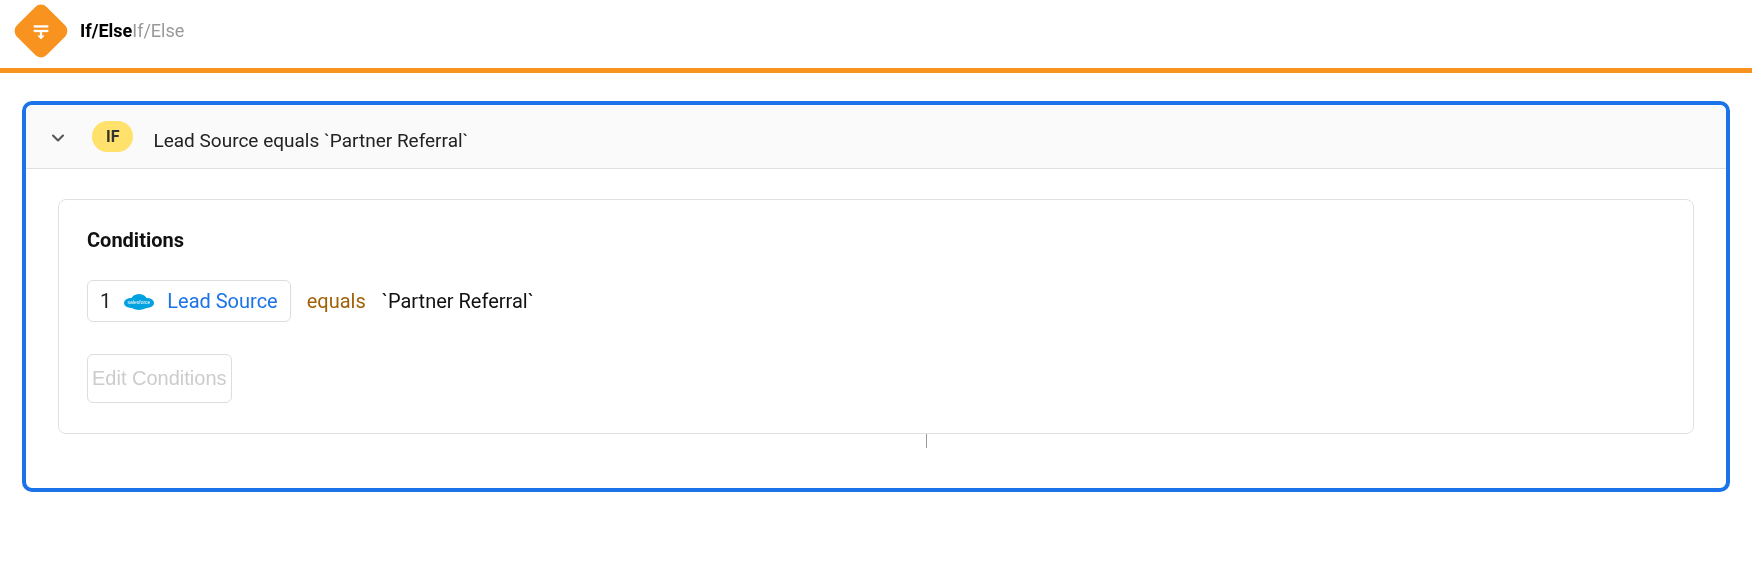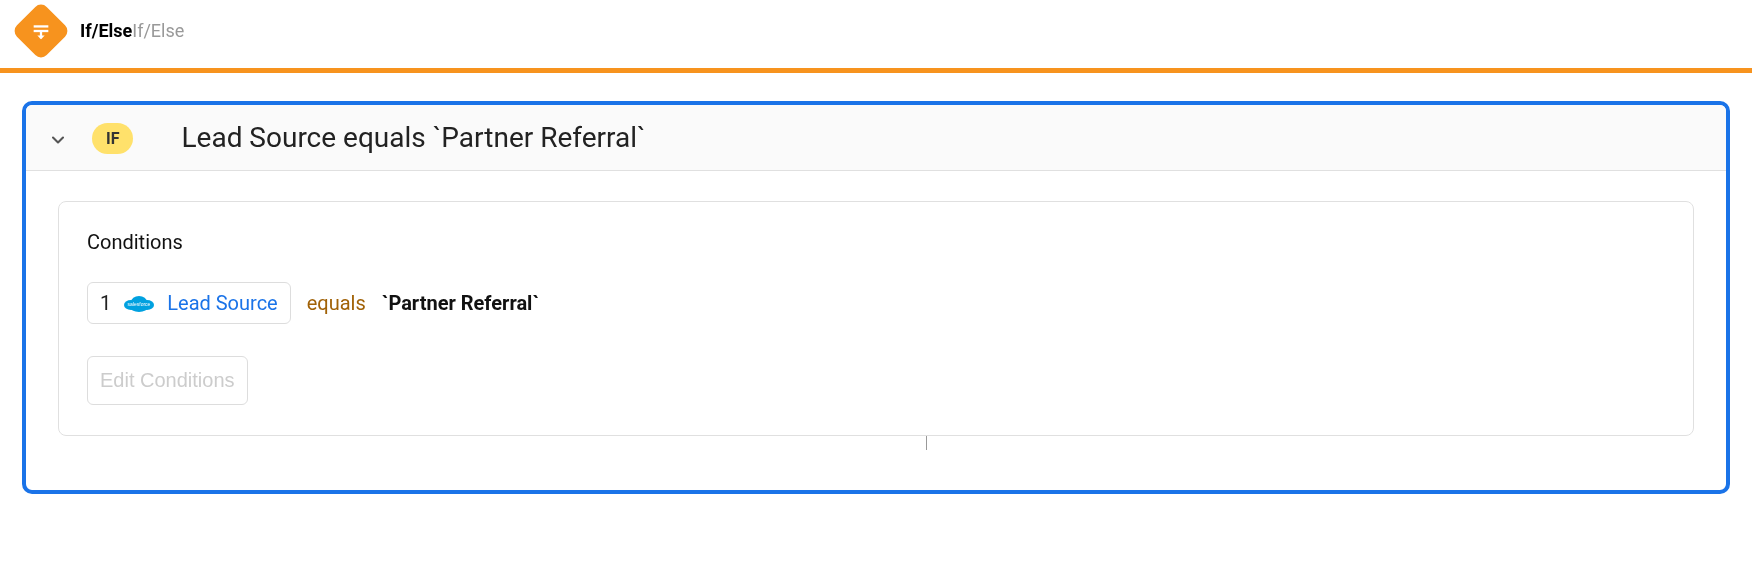--- a/index.html
+++ b/index.html
@@ -77,34 +77,33 @@
     .if-badge {
       background: #ffe16b;
       color: #333;
       font-weight: 700;
       font-size: 16px;
       padding: 6px 14px;
       border-radius: 18px;
       margin-right: 20px;
     }
     .condition-summary {
-      font-size: 28px;
+      font-size: 19px;
       color: #222;
-      margin-left: 28px;
     }
     .panel-body {
       padding: 30px 32px 40px 32px;
     }
     .conditions-card {
       border: 1px solid #e0e0e0;
       border-radius: 8px;
       padding: 28px 28px 30px 28px;
     }
     .conditions-title {
-      font-weight: 400;
+      font-weight: 700;
       font-size: 20px;
       color: #111;
       margin-bottom: 28px;
     }
     .condition-row {
       display: flex;
       align-items: center;
       gap: 16px;
       margin-bottom: 32px;
     }
@@ -128,29 +127,29 @@
     .field-name {
       color: #1a73e8;
       font-weight: 400;
     }
     .operator {
       font-size: 20px;
       color: #a16207;
     }
     .value {
       font-size: 20px;
-      font-weight: 700;
+      font-weight: 400;
       color: #111;
     }
     .edit-btn {
       border: 1px solid #ddd;
       background: #fff;
       color: #ccc;
       font-size: 20px;
-      padding: 12px 12px;
+      padding: 12px 4px;
       border-radius: 6px;
       cursor: pointer;
     }
     .tick-mark {
       width: 1px;
       height: 14px;
       background: #999;
       margin: 0 auto;
       position: relative;
       left: 50px;

